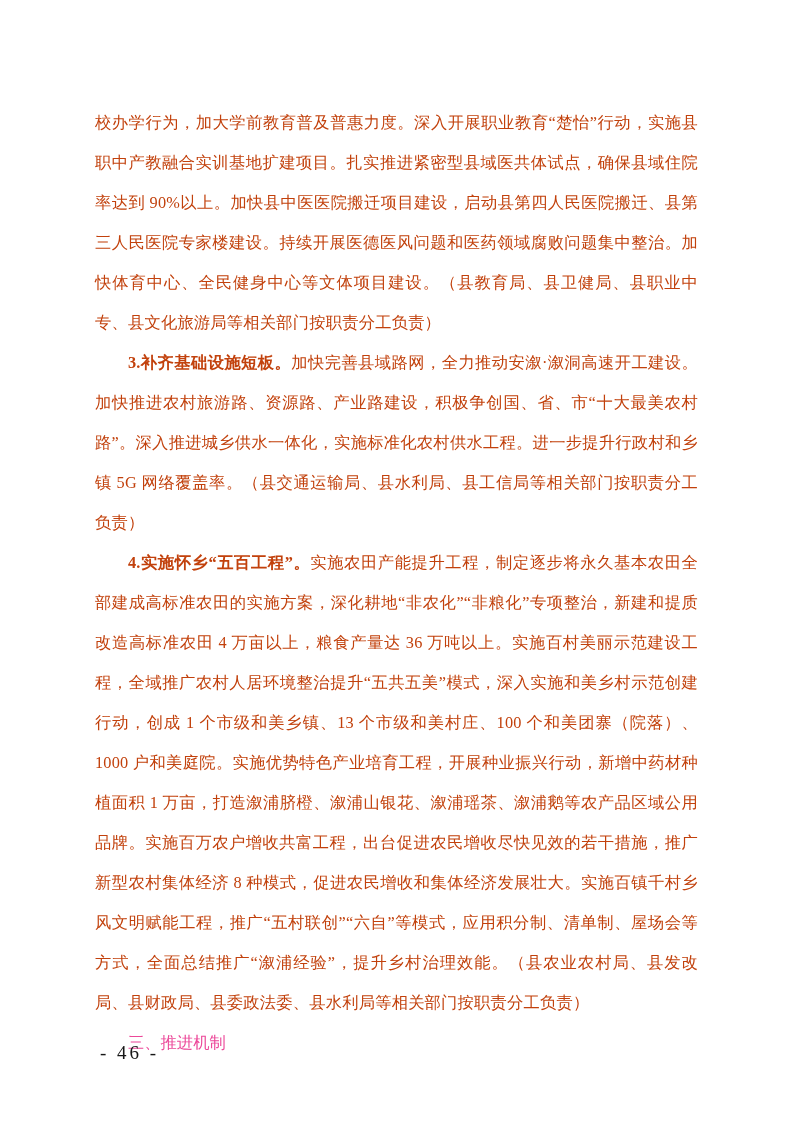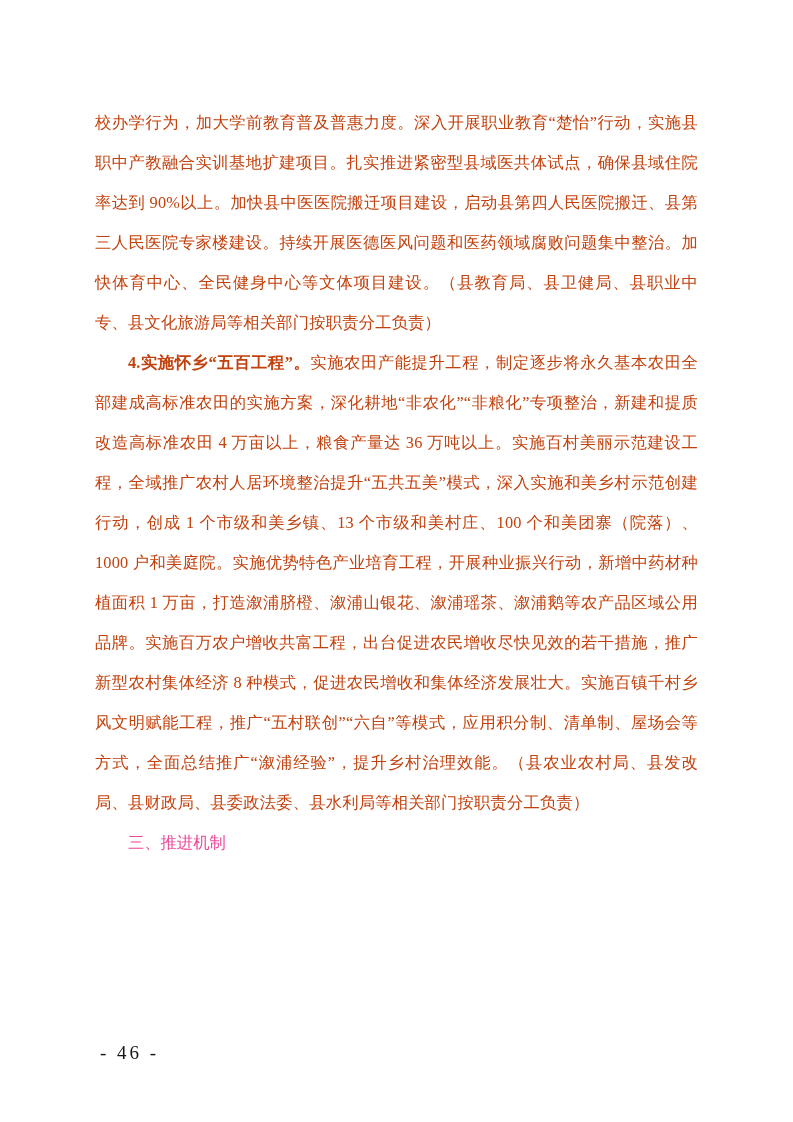--- a/index.html
+++ b/index.html
@@ -48,20 +48,21 @@
     color: #161616;
   }
 </style>
 </head>
 <body>
 
 <div class="text-block">
 
   <p class="para"><span>校办学行为，加大学前教育普及普惠力度。深入开展职业教育“楚怡”行动，实施县职中产教融合实训基地扩建项目。扎实推进紧密型县域医共体试点，确保县域住院率达到 90%以上。加快县中医医院搬迁项目建设，启动县第四人民医院搬迁、县第三人民医院专家楼建设。持续开展医德医风问题和医药领域腐败问题集中整治。加快体育中心、全民健身中心等文体项目建设。（县教育局、县卫健局、县职业中专、县文化旅游局等相关部门按职责分工负责）</span></p>
 
+  <p class="para indent"><b>3.补齐基础设施短板。</b><span>加快完善县域路网，全力推动安溆·溆洞高速开工建设。加快推进农村旅游路、资源路、产业路建设，积极争创国、省、市“十大最美农村路”。深入推进城乡供水一体化，实施标准化农村供水工程。进一步提升行政村和乡镇 5G 网络覆盖率。（县交通运输局、县水利局、县工信局等相关部门按职责分工负责）</span></p>
 
   <p class="para indent"><b>4.实施怀乡“五百工程”。</b><span>实施农田产能提升工程，制定逐步将永久基本农田全部建成高标准农田的实施方案，深化耕地“非农化”“非粮化”专项整治，新建和提质改造高标准农田 4 万亩以上，粮食产量达 36 万吨以上。实施百村美丽示范建设工程，全域推广农村人居环境整治提升“五共五美”模式，深入实施和美乡村示范创建行动，创成 1 个市级和美乡镇、13 个市级和美村庄、100 个和美团寨（院落）、1000 户和美庭院。实施优势特色产业培育工程，开展种业振兴行动，新增中药材种植面积 1 万亩，打造溆浦脐橙、溆浦山银花、溆浦瑶茶、溆浦鹅等农产品区域公用品牌。实施百万农户增收共富工程，出台促进农民增收尽快见效的若干措施，推广新型农村集体经济 8 种模式，促进农民增收和集体经济发展壮大。实施百镇千村乡风文明赋能工程，推广“五村联创”“六自”等模式，应用积分制、清单制、屋场会等方式，全面总结推广“溆浦经验”，提升乡村治理效能。（县农业农村局、县发改局、县财政局、县委政法委、县水利局等相关部门按职责分工负责）</span></p>
 
   <p class="section-heading">三、推进机制</p>
 
 </div>
 
 <div class="page-number">- 46 -</div>
 
 </body></html>

